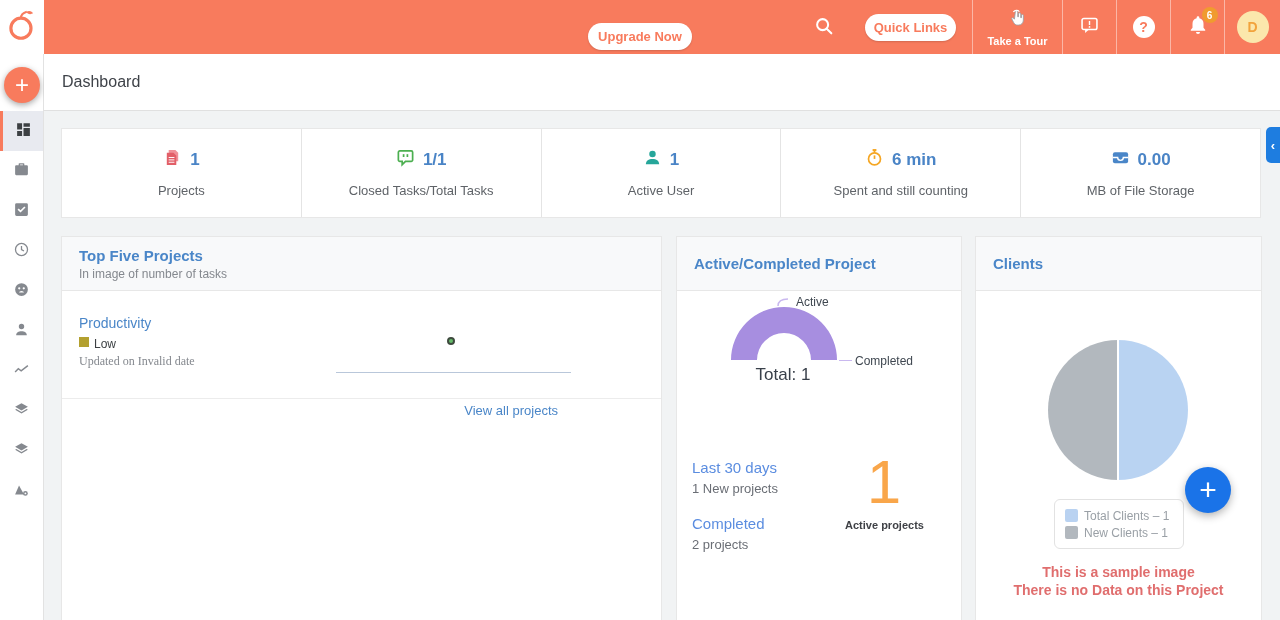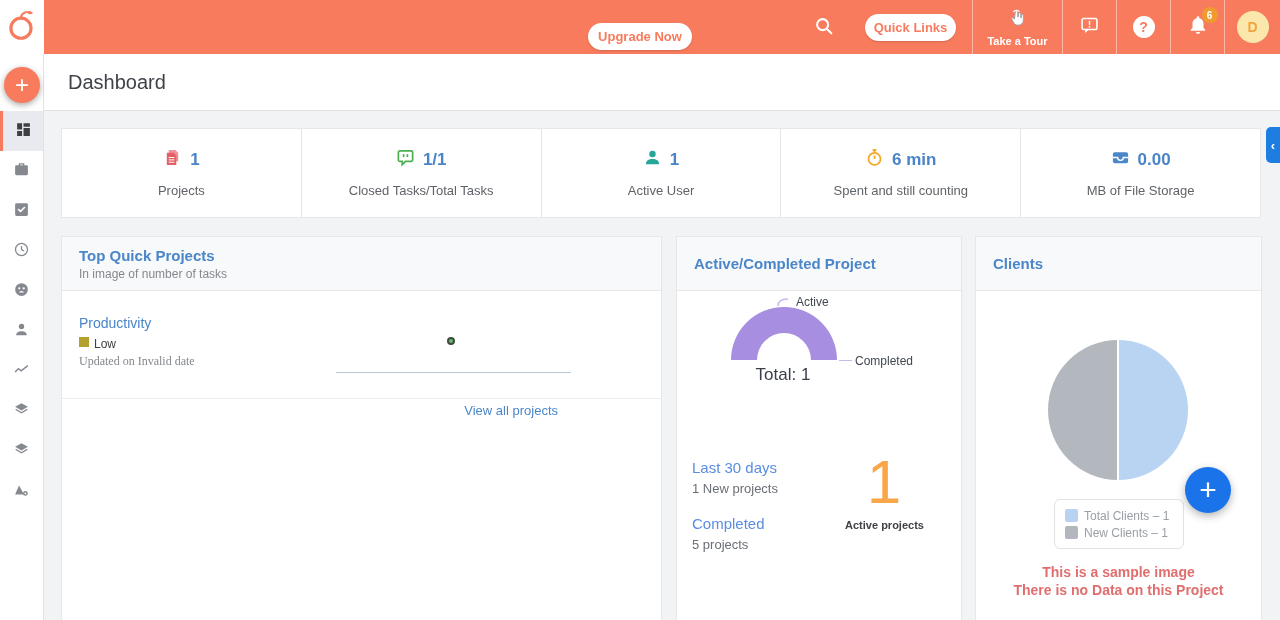--- a/index.html
+++ b/index.html
@@ -26,21 +26,21 @@
 
   
   #sidebar { position:absolute; left:0; top:54px; width:44px; height:566px; background:#fff; border-right:1px solid #e2e2e2; }
   #fab-add { position:absolute; left:4px; top:13px; width:36px; height:36px; border-radius:50%; background:#f87b5d; color:#fff; border:none; font-size:24px; font-weight:300; line-height:34px; cursor:pointer; box-shadow:0 2px 6px rgba(0,0,0,.35); }
   #side-items { position:absolute; left:0; top:57px; width:43px; }
   .side-item { height:40px; display:flex; align-items:center; justify-content:center; color:#85898f; cursor:pointer; }
   .side-item.active { background:#e8eaf0; border-left:3px solid #f87b5d; color:#3c4043; }
 
   
   #titlebar { position:absolute; left:44px; top:54px; width:1236px; height:57px; background:#fff; border-bottom:1px solid #e0e0e0; display:flex; align-items:center; }
-  #page-title { font-size:20px; color:#3f4349; margin-left:24px; font-weight:400; }
+  #page-title { font-size:16px; color:#3f4349; margin-left:18px; font-weight:400; }
 
   
   #collapse-btn { position:absolute; right:0; top:127px; width:14px; height:36px; background:#1e7de0; color:#fff; border:none; border-radius:5px 0 0 5px; font-size:13px; font-weight:bold; cursor:pointer; padding:0; }
 
   
   #stats { position:absolute; left:61px; top:128px; width:1200px; height:90px; background:#fff; border:1px solid #e7e7e7; display:flex; }
   .stat { flex:1; border-right:1px solid #e4e4e4; display:flex; flex-direction:column; align-items:center; justify-content:center; gap:11px; }
   .stat:last-child { border-right:none; }
   .stat-top { display:flex; align-items:center; gap:8px; font-size:17px; font-weight:bold; color:#4a84c6; }
   .stat-label { font-size:13px; color:#5f6368; }
@@ -273,21 +273,21 @@
             <path d="M2 10h5a3 3 0 0 0 6 0h5" stroke="#fff" stroke-width="1.5" fill="none"></path>
           </svg></span>
       <span>0.00</span>
     </div>
     <div class="stat-label">MB of File Storage</div>
   </div>
 </div>
 
 <div class="card" id="card-projects">
   <div class="card-header">
-    <div class="card-title">Top Quick Projects</div>
+    <div class="card-title">Top Five Projects</div>
     <div class="card-sub">In image of number of tasks</div>
   </div>
   <div class="card-body">
     <a id="proj-name">Productivity</a>
     <div id="proj-legend">
       <span class="swatch"></span>
       <span>Low</span>
     </div>
     <div id="proj-updated">Updated on Invalid date</div>
     <div id="spark-dot"></div>
@@ -313,21 +313,21 @@
         </svg>
     </span>
     <span id="donut-active-label">Active</span>
     <span id="donut-completed-line"></span>
     <span id="donut-completed-label">Completed</span>
     <div id="donut-total">Total: 1</div>
 
     <a class="b-title" id="b-last30">Last 30 days</a>
     <div class="b-val" id="b-last30-val">1 New projects</div>
     <a class="b-title" id="b-completed">Completed</a>
-    <div class="b-val" id="b-completed-val">5 projects</div>
+    <div class="b-val" id="b-completed-val">2 projects</div>
 
     <div id="big-num">1</div>
     <div id="big-num-label">Active projects</div>
   </div>
 </div>
 
 <div class="card" id="card-clients">
   <div class="card-header">
     <div class="card-title">Clients</div>
   </div>

